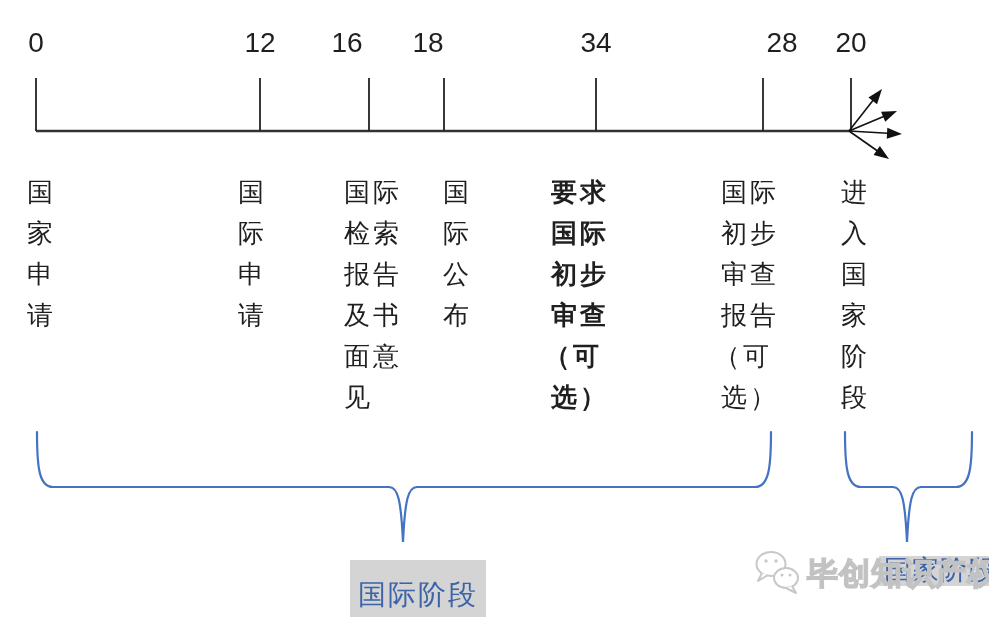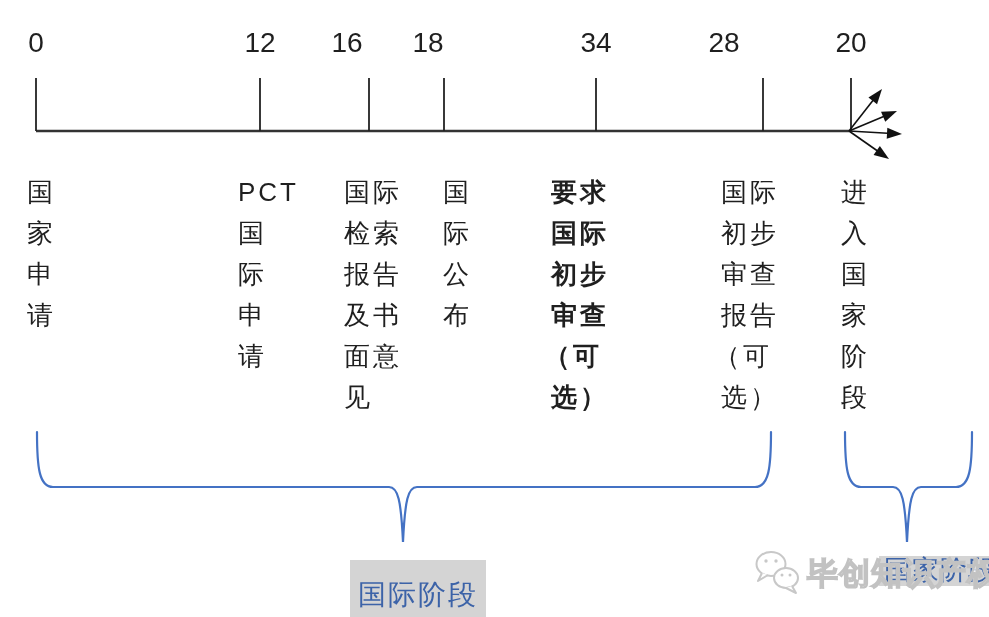--- a/index.html
+++ b/index.html
@@ -57,33 +57,32 @@
       <path d="M 37 432 C 37 467 39 487 53 487 L 389 487 C 398 487 401 500 403 542 C 405 500 408 487 417 487 L 755 487 C 769 487 771 467 771 432" fill="none" stroke="#4472c4" stroke-width="2.2" stroke-linecap="round"></path>
       <path d="M 845 432 C 845 467 847 487 861 487 L 893 487 C 902 487 905 500 907 542 C 909 500 912 487 921 487 L 956 487 C 970 487 972 467 972 432" fill="none" stroke="#4472c4" stroke-width="2.2" stroke-linecap="round"></path>
     </svg>
 
   <div id="tick-labels">
       <div class="tick-num" style="left: 36px;">0</div>
       <div class="tick-num" style="left: 260px;">12</div>
       <div class="tick-num" style="left: 347px;">16</div>
       <div class="tick-num" style="left: 428px;">18</div>
       <div class="tick-num" style="left: 596px;">34</div>
-      <div class="tick-num" style="left: 724px;">28</div>
+      <div class="tick-num" style="left: 782px;">28</div>
       <div class="tick-num" style="left: 851px;">20</div>
     </div>
 
   <div id="event-columns">
       <div class="event-col" style="left: 27px;">
         <div class="event-line">国</div>
         <div class="event-line">家</div>
         <div class="event-line">申</div>
         <div class="event-line">请</div>
       </div>
       <div class="event-col" style="left: 238px;">
-        <div class="event-line">PCT</div>
         <div class="event-line">国</div>
         <div class="event-line">际</div>
         <div class="event-line">申</div>
         <div class="event-line">请</div>
       </div>
       <div class="event-col" style="left: 344px;">
         <div class="event-line">国际</div>
         <div class="event-line">检索</div>
         <div class="event-line">报告</div>
         <div class="event-line">及书</div>

